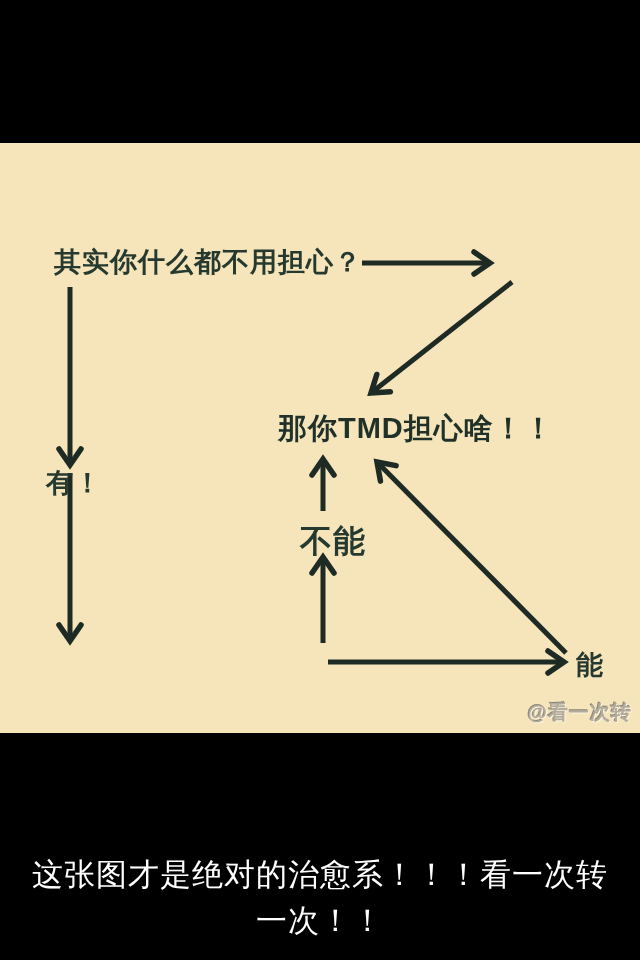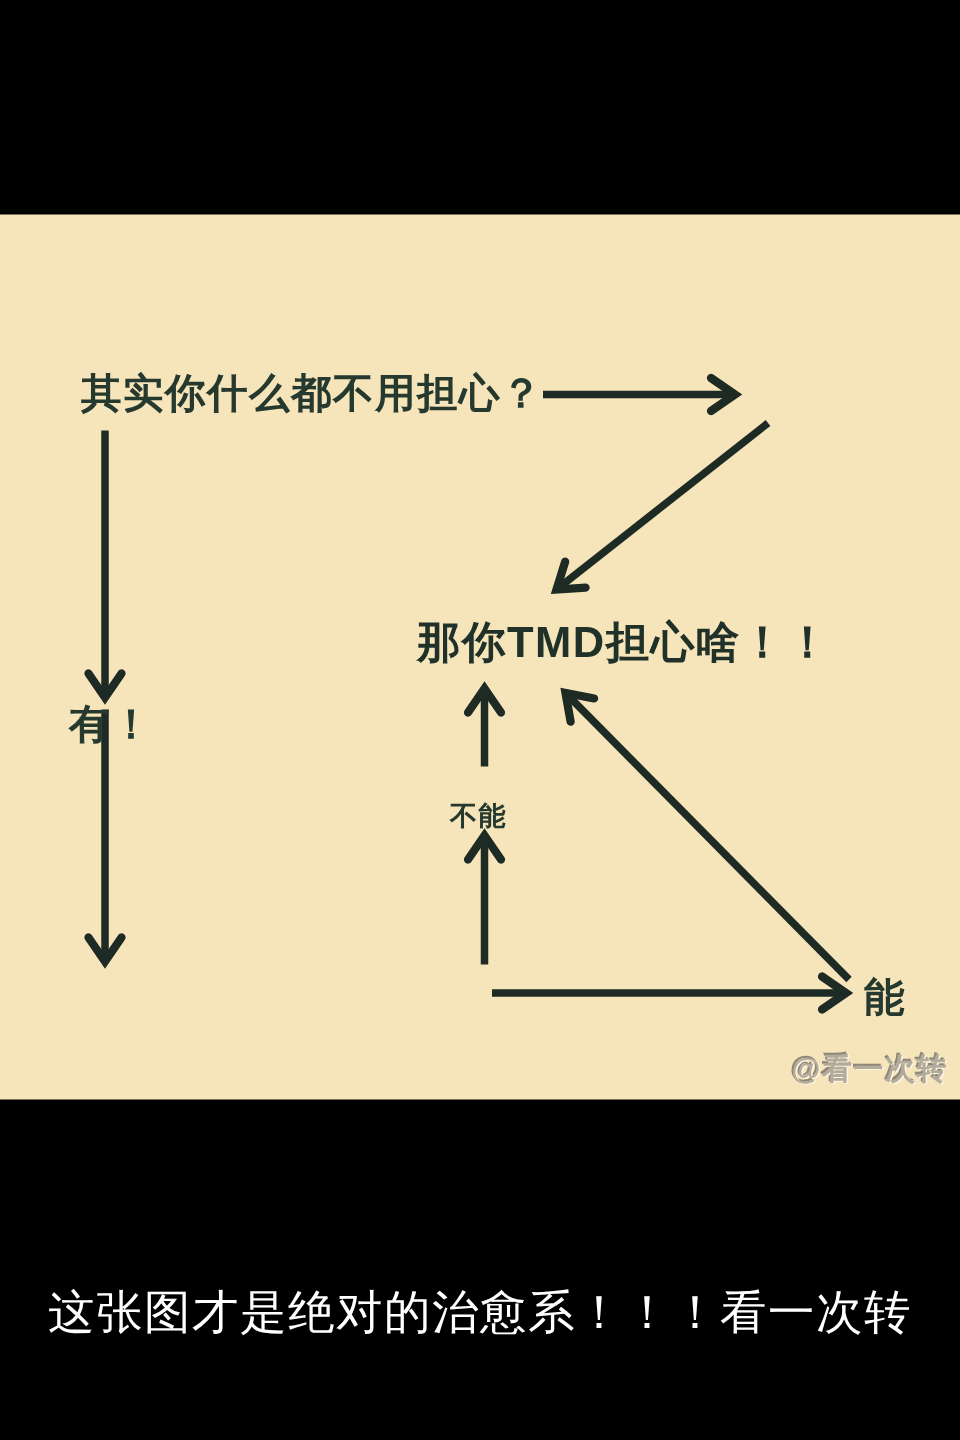--- a/index.html
+++ b/index.html
@@ -20,21 +20,21 @@
     color:#26392f;
     font-weight:700;
     white-space:nowrap;
     letter-spacing:1px;
   }
   .title{left:0;right:0;top:10px;text-align:center;font-size:33px;letter-spacing:2px;color:#22332c;}
   .q1{left:54px;top:101px;font-size:27px;}
   .a1no{left:502px;top:101px;font-size:27px;}
   .conclusion{left:250px;top:266px;font-size:29px;color:#20312a;margin-left:28px;}
   .a1yes{left:46px;top:322px;font-size:27px;}
-  .a2no{left:300px;top:377px;font-size:18px;margin-top:12px;}
+  .a2no{left:300px;top:377px;font-size:32px;}
   .q2{left:51px;top:505px;font-size:27px;}
   .a2yes{left:576px;top:504px;font-size:27px;}
   .watermark{
     position:absolute;right:8px;top:556px;
     font-size:20px;font-weight:700;letter-spacing:1px;
     color:#b3ab9b;
     text-shadow:1px 1px 0 #fdf6e2, -1px -1px 0 #8f8878;
   }
   .caption{
     position:absolute;left:0;top:852px;width:640px;
@@ -78,13 +78,14 @@
   <div class="mtext q1">其实你什么都不用担心？</div>
   <div class="mtext conclusion">那你TMD担心啥！！</div>
   <div class="mtext a1yes">有！</div>
   <div class="mtext a2no">不能</div>
   <div class="mtext a2yes">能</div>
   <div class="watermark">@看一次转</div>
 </div>
 
 <div class="caption">
   <span>这张图才是绝对的治愈系！！！看一次转</span>
+  <span>一次！！</span>
 </div>
 
 </body></html>

